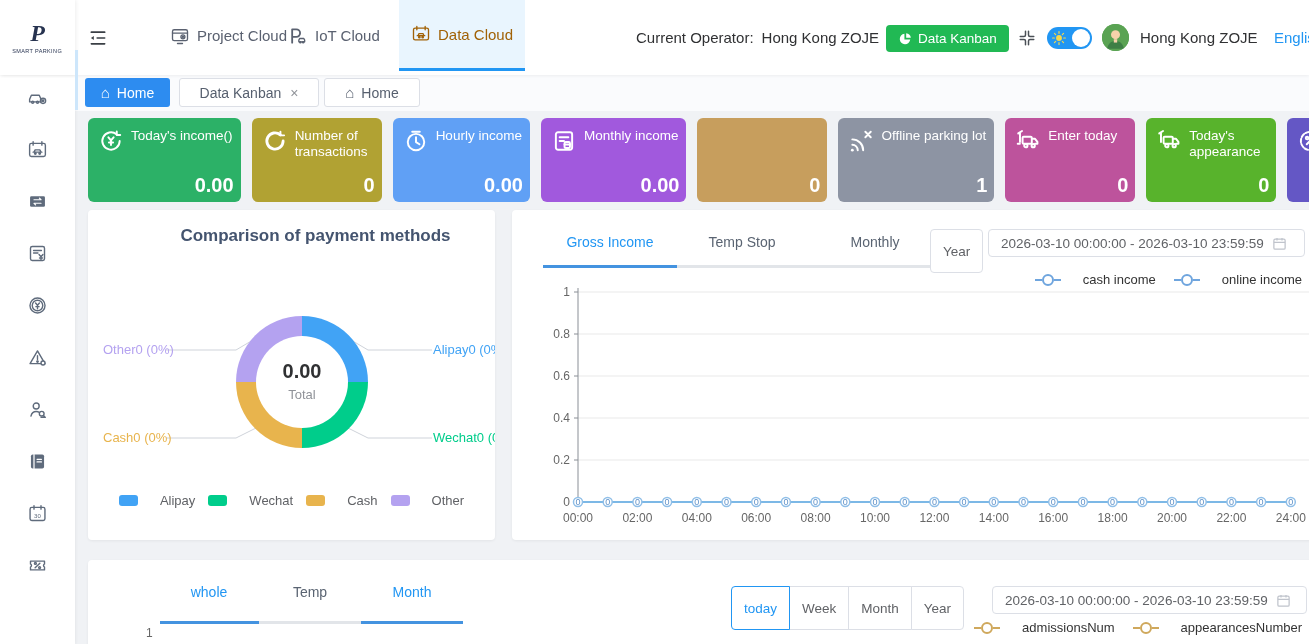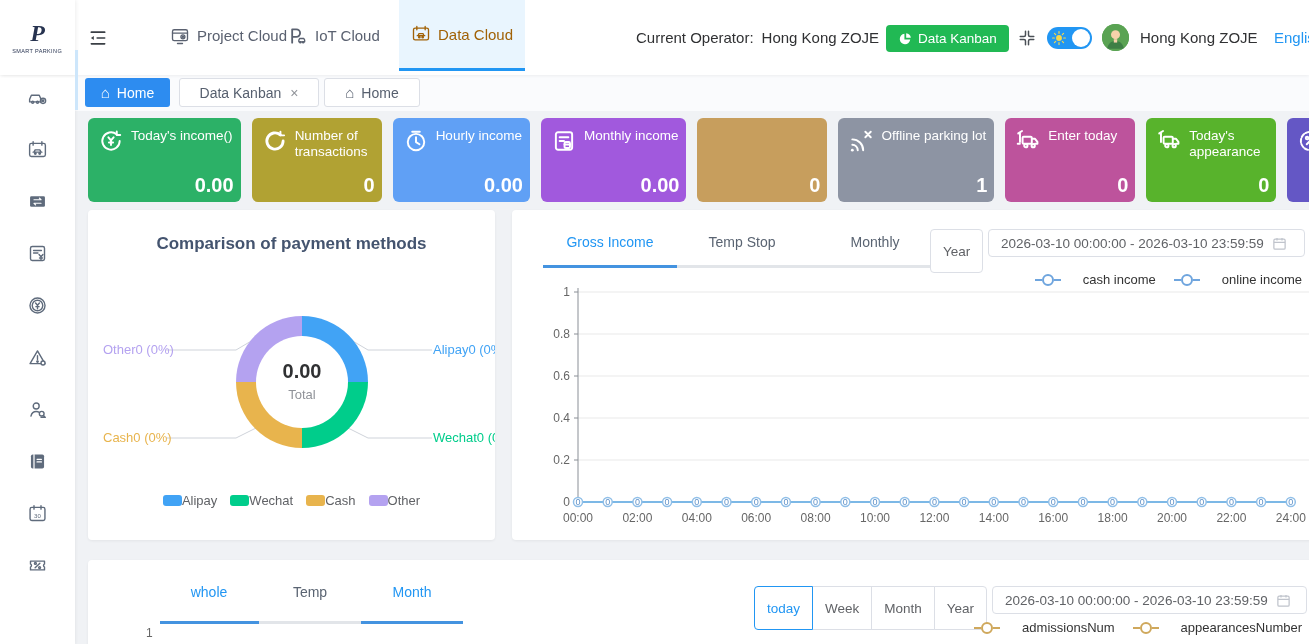--- a/index.html
+++ b/index.html
@@ -49,21 +49,21 @@
   .panel-title{position:absolute;left:0;top:226px;width:407px;text-align:center;font-size:17px;font-weight:bold;color:#44546f;}
   
   .donut{position:absolute;left:148px;top:106px;width:132px;height:132px;border-radius:50%;}
   .donut::after{content:"";position:absolute;left:20px;top:20px;width:92px;height:92px;border-radius:50%;background:#fff;}
   .donut-center{position:absolute;left:148px;top:106px;width:132px;text-align:center;z-index:2;}
   .donut-center .tv{margin-top:44px;font-size:20px;font-weight:bold;color:#303133;}
   .donut-center .tl{margin-top:4px;font-size:13px;color:#909399;}
   .callout{position:absolute;font-size:13px;white-space:nowrap;}
   .leader-svg{position:absolute;left:0;top:0;width:407px;height:330px;pointer-events:none;}
   .pie-legend{position:absolute;left:0;top:283px;width:407px;display:flex;justify-content:center;gap:13px;}
-  .pl-item{display:flex;align-items:center;gap:0;font-size:13px;color:#606266;cursor:pointer;}
+  .pl-item{display:flex;align-items:center;gap:22px;font-size:13px;color:#606266;cursor:pointer;}
   .pl-swatch{width:19px;height:11px;border-radius:3px;}
   
   .ctab{position:absolute;transform:translateX(-50%);font-size:14px;color:#5a6472;cursor:pointer;white-space:nowrap;}
   .ctab.blue{color:#2196f3;}
   .useg{position:absolute;height:3px;}
   .useg.blue{background:#4493e0;}
   .useg.gray{background:#e2e5e9;}
   
   .pbtn{height:44px;box-sizing:border-box;border:1px solid #dcdfe6;background:#fff;color:#606266;font-size:13.5px;padding:0 12px;cursor:pointer;font-family:inherit;}
   .pbtn.active{border-color:#2196f3;color:#2196f3;position:relative;z-index:1;}
@@ -333,21 +333,21 @@
               <circle cx="12" cy="12" r="8.4" stroke-dasharray="3.4 1.6"></circle>
               <path d="M9 15l6-6"></path>
               <circle cx="9.3" cy="9.3" r="1.2"></circle>
               <circle cx="14.7" cy="14.7" r="1.2"></circle>
             </svg></span>
         </div>
       </div>
     </div>
 
   <section class="panel" id="payment-panel">
-    <div class="panel-title" style="top:24px;">Comparison of payment methods</div>
+    <div class="panel-title" style="top:16px;padding-left:24px;">Comparison of payment methods</div>
     <svg class="leader-svg" viewBox="0 0 407 330">
       <path d="M78 140 L148 140 L170 127" fill="none" stroke="#cfd3da" stroke-width="1"></path>
       <path d="M344 140 L280 140 L258 127" fill="none" stroke="#cfd3da" stroke-width="1"></path>
       <path d="M78 228 L148 228 L170 217" fill="none" stroke="#cfd3da" stroke-width="1"></path>
       <path d="M344 228 L280 228 L258 217" fill="none" stroke="#cfd3da" stroke-width="1"></path>
     </svg>
     <div class="donut" id="donut" style="background: conic-gradient(rgb(65, 163, 245) 0%, rgb(65, 163, 245) 25%, rgb(0, 205, 139) 25%, rgb(0, 205, 139) 50%, rgb(232, 180, 77) 50%, rgb(232, 180, 77) 75%, rgb(180, 162, 240) 75%, rgb(180, 162, 240) 100%);"></div>
     <div class="donut-center">
       <div class="tv">0.00</div>
       <div class="tl">Total</div>
@@ -504,21 +504,21 @@
     <div id="traffic-tabs">
         <span class="ctab blue" style="left: 121px; top: 24px;">whole</span>
         <span class="ctab" style="left: 222px; top: 24px;">Temp</span>
         <span class="ctab blue" style="left: 324px; top: 24px;">Month</span>
       </div>
     <div id="traffic-useg">
         <div class="useg blue" style="left: 72px; top: 61px; width: 99px;"></div>
         <div class="useg gray" style="left: 171px; top: 61px; width: 102px;"></div>
         <div class="useg blue" style="left: 273px; top: 61px; width: 102px;"></div>
       </div>
-    <div id="traffic-buttons" style="position:absolute;left:666px;top:26px;display:flex;">
+    <div id="traffic-buttons" style="position:absolute;left:643px;top:26px;display:flex;">
         <button class="pbtn active" style="margin-left: 0px; border-radius: 4px 0px 0px 4px;">today</button>
         <button class="pbtn" style="margin-left: -1px;">Week</button>
         <button class="pbtn" style="margin-left: -1px;">Month</button>
         <button class="pbtn" style="margin-left: -1px; border-radius: 0px 4px 4px 0px;">Year</button>
       </div>
     <div class="date-input" style="left:904px;top:26px;width:315px;">
       <span>2026-03-10 00:00:00 - 2026-03-10 23:59:59</span>
       <span class="cal">
         <svg viewBox="0 0 24 24" fill="none" stroke="currentColor" stroke-width="2">
             <rect x="3" y="5" width="18" height="16" rx="2"></rect>

